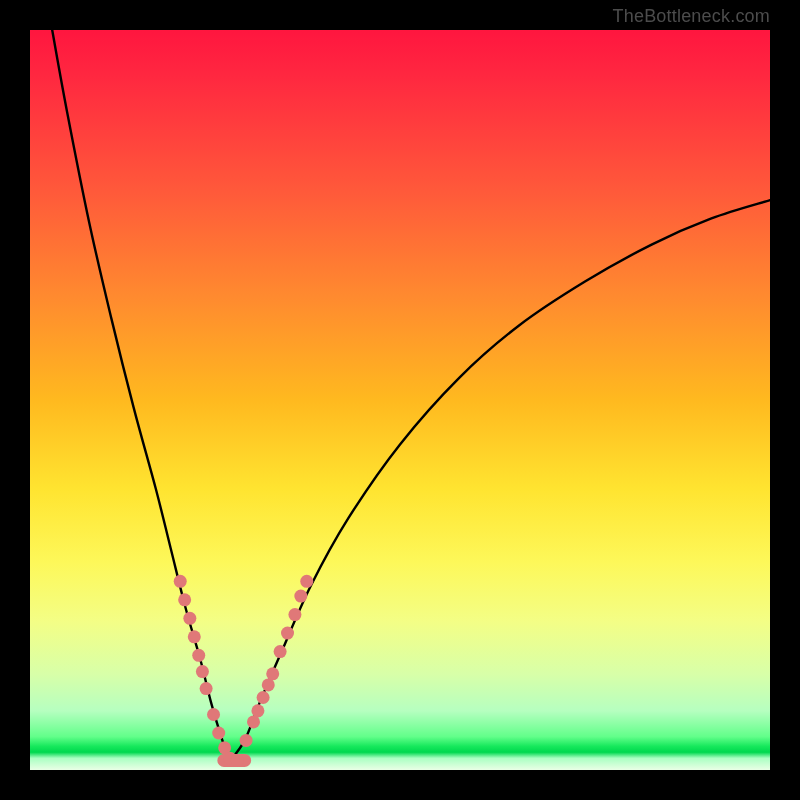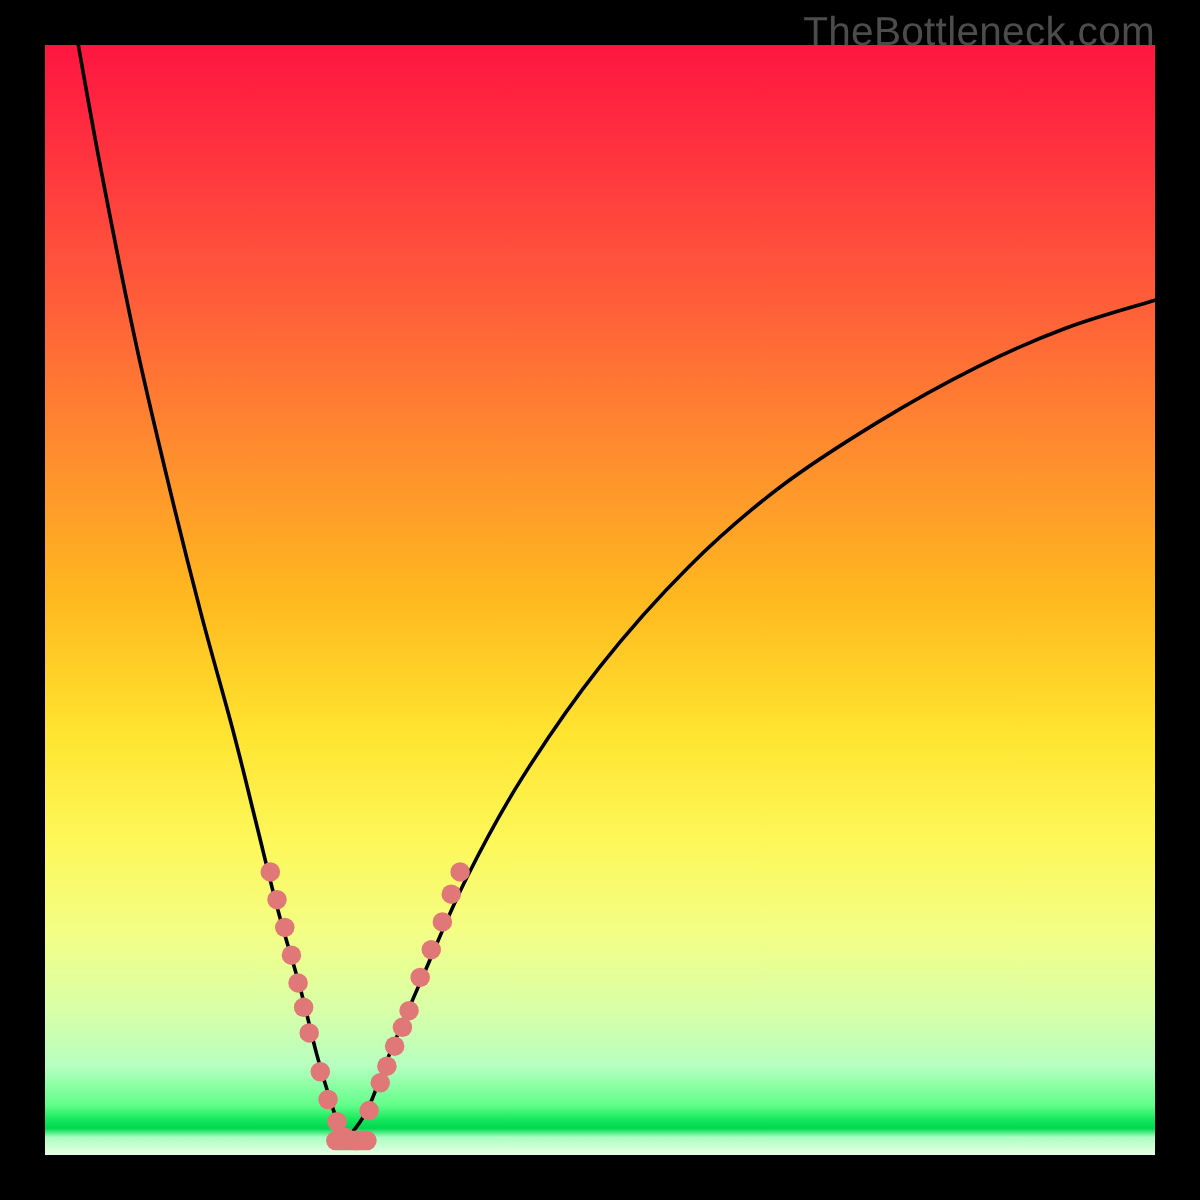--- a/index.html
+++ b/index.html
@@ -41,21 +41,21 @@
       #00d84e 97.6%,
       #aaffc2 98.4%,
       #eaffe6 100%
     );
   }
   .watermark {
     position: absolute;
     top: 6px;
     right: 30px;
     color: #4c4c4c;
-    font-size: 27px;
+    font-size: 18px;
     font-weight: 400;
     letter-spacing: 0.2px;
     user-select: none;
   }
   svg.curve-layer {
     position: absolute;
     left: 0;
     top: 0;
     width: 740px;
     height: 740px;

